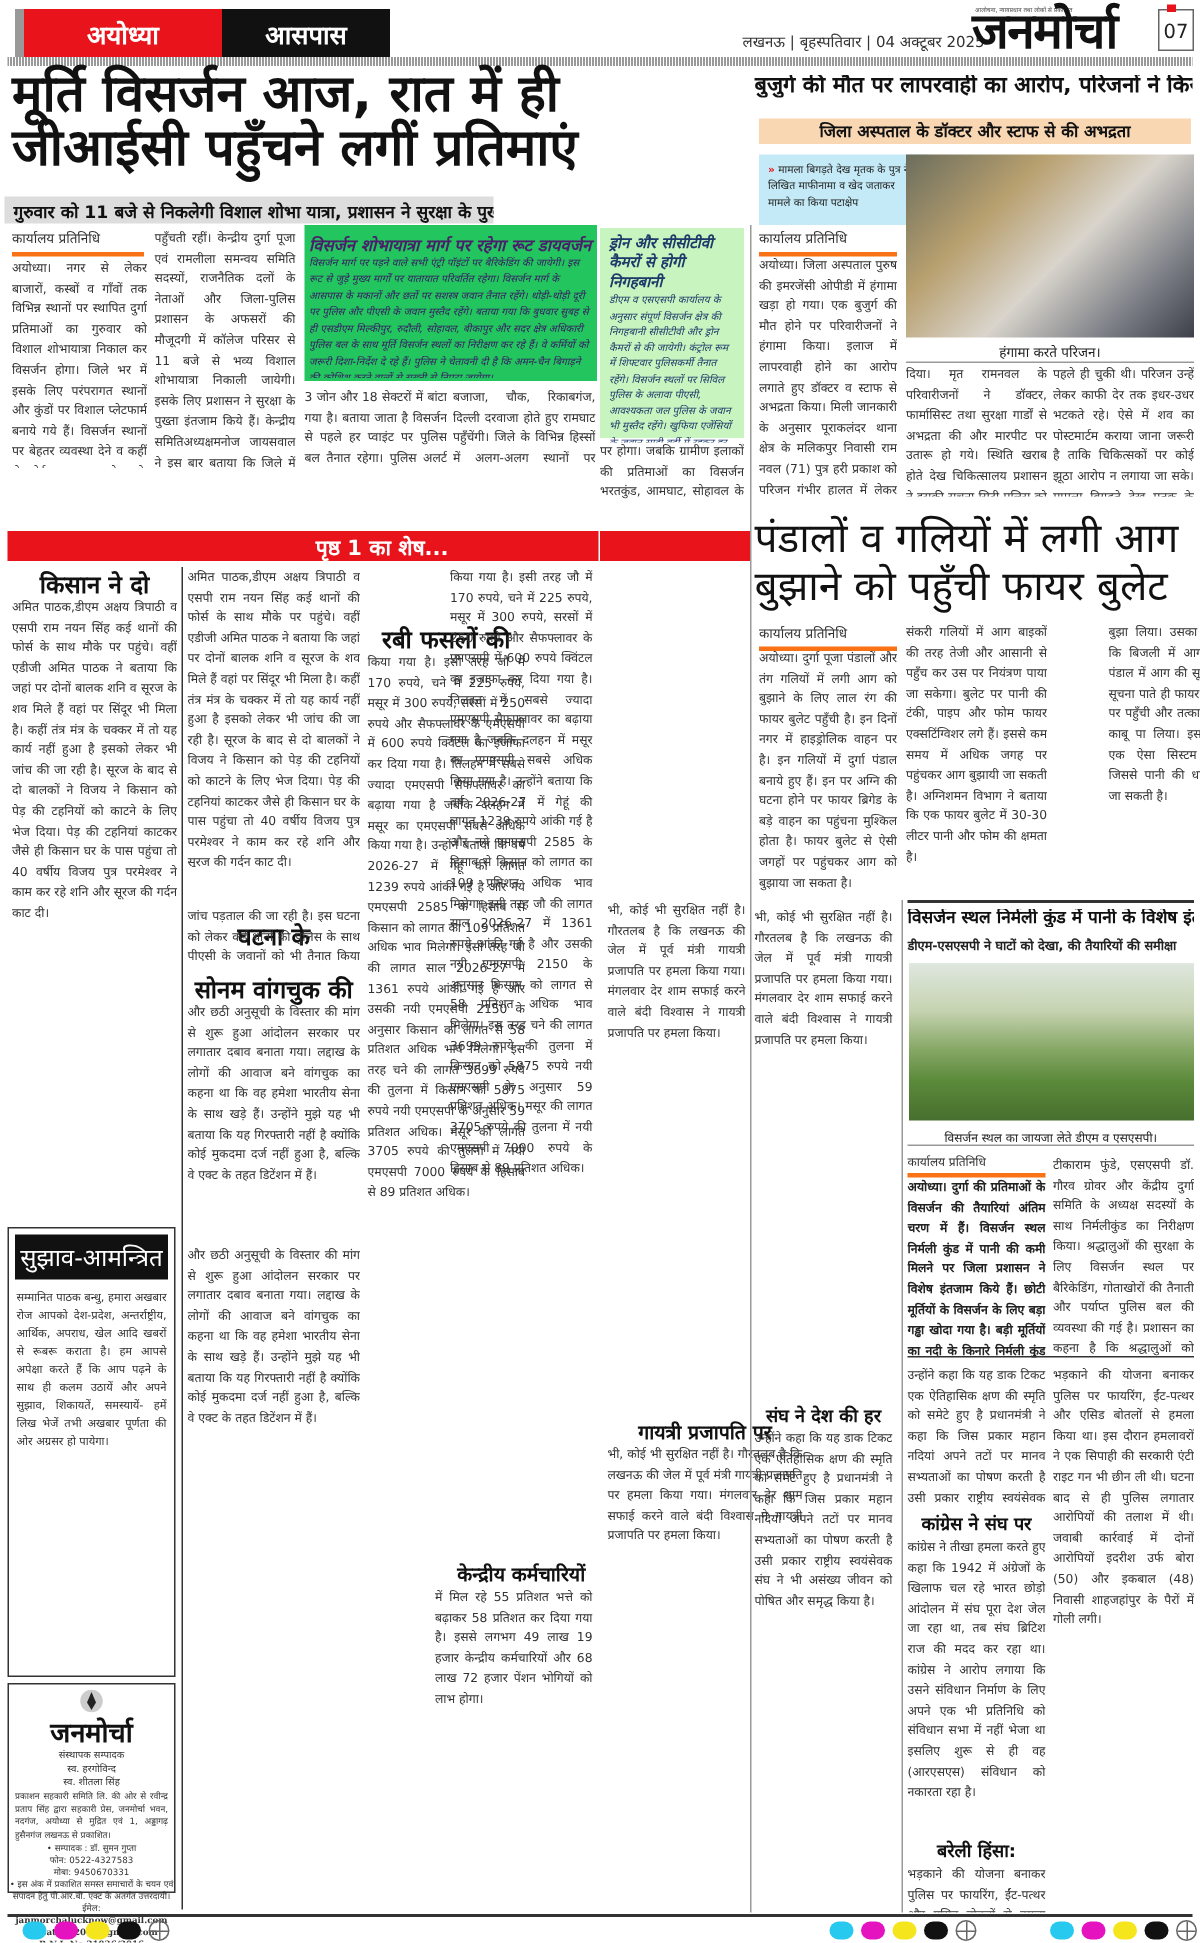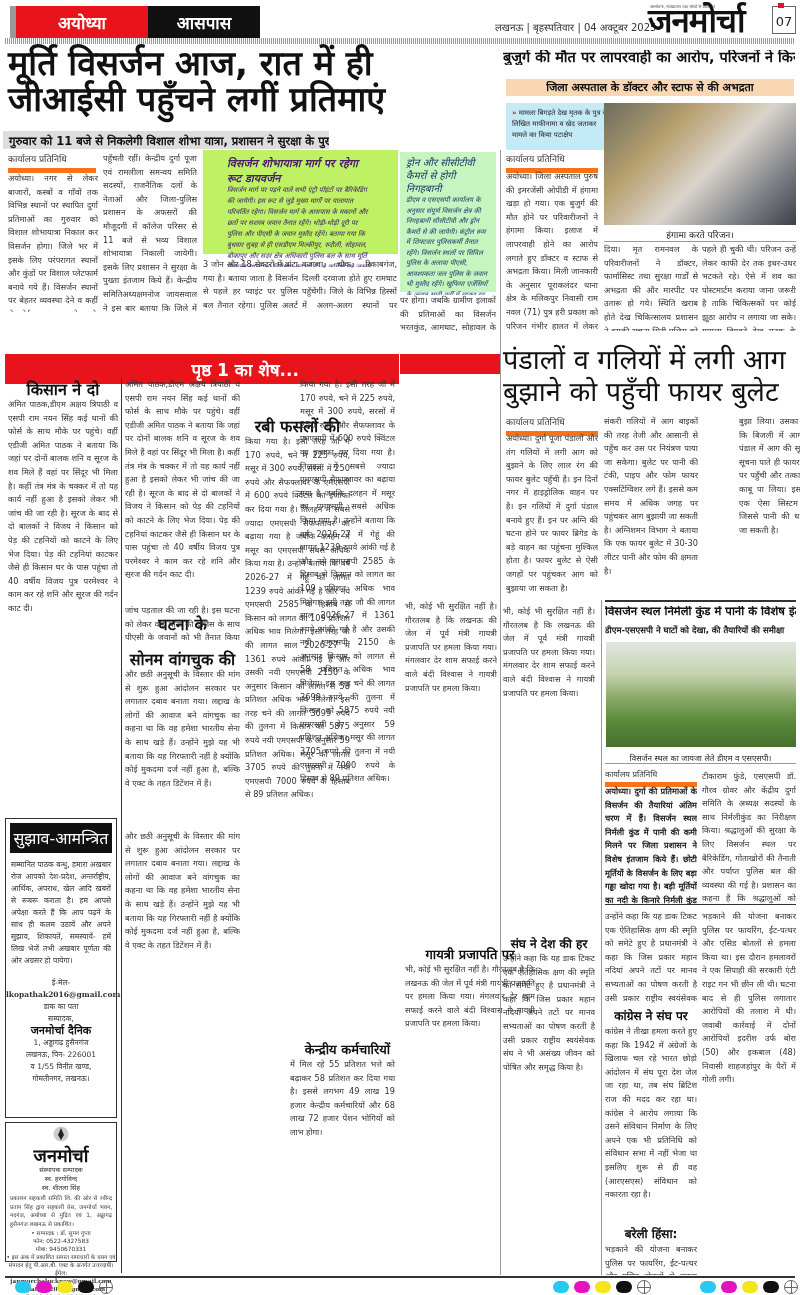--- a/index.html
+++ b/index.html
@@ -10,26 +10,26 @@
 .tab-black{left:148px;width:112px;background:#111}
 .hatch{left:5px;right:5px;height:6px;background:repeating-linear-gradient(90deg,#999 0 1px,#fff 1px 2px)}
 .dateline{left:495px;top:20px;font-size:10px;color:#333}
 .logo{left:648px;top:2px;width:118px;height:38px;font-size:33px;font-weight:bold;font-family:"DejaVu Serif",serif;line-height:38px;letter-spacing:-1px;color:#111}
 .logo-tag{left:650px;top:4px;font-size:4px;color:#444}
 .pageno{left:772px;top:6px;width:24px;height:28px;border:1px solid #666;font-size:13px;text-align:center;line-height:30px}
 .pageno::before{content:"";position:absolute;left:5px;top:-4px;width:6px;height:5px;background:#e8131b}
 .h1{font-family:"DejaVu Sans",sans-serif;font-weight:bold;color:#111;line-height:1}
 .subbar{background:#ddd;font-weight:bold;font-size:14px;color:#111;display:flex;align-items:center;padding-left:6px;white-space:nowrap;overflow:hidden}
 .col{font-size:8.2px;line-height:13.6px;color:#333;text-align:justify;overflow:hidden}
-.byline{font-size:9px;color:#333;border-bottom:5px solid #f97316;padding-bottom:3px}
-.pinkbox{background:#bef264;padding:5px 24px}
+.byline{font-size:9px;color:#333;border-bottom:3px solid #f97316;padding-bottom:3px}
+.pinkbox{background:#22c55e;padding:5px 3px}
 .pinkbox .t{font-weight:bold;font-style:italic;font-size:15px;color:#4a1e6a}
 .pinkbox .b{font-style:italic;font-size:8.2px;line-height:13.6px;color:#3a1a66}
 .greenbox{background:#c8f5bf;padding:4px 6px}
-.greenbox .t{font-weight:normal;font-style:italic;font-size:13.5px;color:#1d3a6a;line-height:17px}
+.greenbox .t{font-weight:bold;font-style:italic;font-size:13.5px;color:#1d3a6a;line-height:17px}
 .greenbox .b{font-style:italic;font-size:8.2px;line-height:13.6px;color:#1d3a6a}
 .bluebox{background:#c5eaf7;padding:5px 6px;font-size:8.2px;line-height:13px;color:#222}
 .bluebox .ar{color:#e8131b;font-weight:bold}
 .orangebar{background:#f9d7b3;font-weight:bold;font-size:13px;color:#111;text-align:center}
 .photo{background:linear-gradient(135deg,#6b6d5d 0%,#b8a06f 30%,#d9d4cc 55%,#7c7f86 80%,#3d4048 100%)}
 .photo2{background:linear-gradient(180deg,#dfe7df 0%,#c6d3b1 30%,#86a765 55%,#5b8a3a 75%,#476f2e 100%)}
 .caption{font-size:9px;text-align:center;color:#222;border-bottom:1px solid #999}
 .redband{background:#e8131b;color:#fff;font-weight:bold;font-size:18px;display:flex;align-items:center;justify-content:center}
 .sec{font-weight:bold;font-size:16px;text-align:center;color:#111}
 .sugg-head{background:#111;color:#fff;font-size:15px;text-align:center;padding:4px 0}
@@ -80,21 +80,21 @@
   <span class="ar">»</span>
   <span>मामला बिगड़ते देख मृतक के पुत्र ने लिखित माफीनामा व खेद जताकर मामले का किया पटाक्षेप</span>
 </div>
 <div class="abs byline" style="left:506px;top:152px;width:92px">कार्यालय प्रतिनिधि</div>
 <div class="abs col" style="left:506px;top:170px;width:92px;height:160px">अयोध्या। जिला अस्पताल पुरुष की इमरजेंसी ओपीडी में हंगामा खड़ा हो गया। एक बुजुर्ग की मौत होने पर परिवारीजनों ने हंगामा किया। इलाज में लापरवाही होने का आरोप लगाते हुए डॉक्टर व स्टाफ से अभद्रता किया। मिली जानकारी के अनुसार पूराकलंदर थाना क्षेत्र के मलिकपुर निवासी राम नवल (71) पुत्र हरी प्रकाश को परिजन गंभीर हालत में लेकर मंगलवार को दोपहर में जिला अस्पताल की इमरजेंसी ओपीडी में पहुँचे जहां ड्यूटी पर रहे इएमओ डॉ. प्रमोद तिवारी ने जांच के बाद रामनवल को मृत घोषित कर दिया। यह सुनते ही मृतक के परिजन भड़क उठे और अस्पताल में हंगामा करना शुरू कर</div>
 <div class="abs photo" style="left:604px;top:103px;width:192px;height:122px"></div>
 <div class="abs caption" style="left:604px;top:228px;width:192px">हंगामा करते परिजन।</div>
 <div class="abs col" style="left:604px;top:243px;width:94px;height:88px">दिया। मृत रामनवल के परिवारीजनों ने डॉक्टर, फार्मासिस्ट तथा सुरक्षा गार्डों से अभद्रता की और मारपीट पर उतारू हो गये। स्थिति खराब होते देख चिकित्सालय प्रशासन ने इसकी सूचना सिटी पुलिस को दी। प्रभारी निरीक्षक प्रमोद रघुवंशी सिंह को दी। पुलिस टीम ने मौके पर पहुंच कर दोनों पक्षों को शांत कराकर स्थिति को नियंत्रित किया। डॉ. तिवारी के अनुसार राम नवल की मौत कई घंटे</div>
 <div class="abs col" style="left:702px;top:243px;width:94px;height:88px">पहले ही चुकी थी। परिजन उन्हें लेकर काफी देर तक इधर-उधर भटकते रहे। ऐसे में शव का पोस्टमार्टम कराया जाना जरूरी है ताकि चिकित्सकों पर कोई झूठा आरोप न लगाया जा सके। मामला बिगड़ते देख मृतक के पुत्र ने अस्पताल प्रशासन को लिखित माफीनामा दिया। परिजनों की ओर से किये गये व्यवहार के लिए खेद प्रकट किया। इसके बाद मामला शांत हो गया।</div>
 
-<div class="abs redband" style="left:5px;top:354px;width:394px;height:30px;justify-content:flex-end;padding-right:100px;font-size:17px">पृष्ठ 1 का शेष...</div>
+<div class="abs redband" style="left:5px;top:354px;width:394px;height:20px;justify-content:flex-end;padding-right:100px;font-size:14px">पृष्ठ 1 का शेष...</div>
 
 <div class="abs" style="left:400px;top:354px;width:100px;height:20px;background:#e8131b"></div>
 <div class="abs" style="left:503px;top:345px;width:295px;font-size:27px;line-height:30px;color:#111;white-space:nowrap">पंडालों व गलियों में लगी आग</div>
 <div class="abs" style="left:503px;top:377px;width:295px;font-size:27px;line-height:30px;color:#111;white-space:nowrap">बुझाने को पहुँची फायर बुलेट</div>
 <div class="abs byline" style="left:506px;top:415px;width:92px">कार्यालय प्रतिनिधि</div>
 <div class="abs col" style="left:506px;top:432px;width:92px;height:170px">अयोध्या। दुर्गा पूजा पंडालों और तंग गलियों में लगी आग को बुझाने के लिए लाल रंग की फायर बुलेट पहुँची है। इन दिनों नगर में हाइड्रोलिक वाहन पर है। इन गलियों में दुर्गा पंडाल बनाये हुए हैं। इन पर अग्नि की घटना होने पर फायर ब्रिगेड के बड़े वाहन का पहुंचना मुश्किल होता है। फायर बुलेट से ऐसी जगहों पर पहुंचकर आग को बुझाया जा सकता है।</div>
 <div class="abs col" style="left:604px;top:415px;width:94px;height:187px">संकरी गलियों में आग बाइकों की तरह तेजी और आसानी से पहुँच कर उस पर नियंत्रण पाया जा सकेगा। बुलेट पर पानी की टंकी, पाइप और फोम फायर एक्सटिंग्विशर लगे हैं। इससे कम समय में अधिक जगह पर पहुंचकर आग बुझायी जा सकती है। अग्निशमन विभाग ने बताया कि एक फायर बुलेट में 30-30 लीटर पानी और फोम की क्षमता है।</div>
 <div class="abs col" style="left:739px;top:415px;width:94px;height:187px">बुझा लिया। उसका कहना था कि बिजली में आग लगने से पंडाल में आग की सूचना मिली। सूचना पाते ही फायर बुलेट मौके पर पहुँची और तत्काल आग पर काबू पा लिया। इस बाइक में एक ऐसा सिस्टम लगा है, जिससे पानी की धार दूर तक जा सकती है।</div>
 
 <div class="abs sec" style="left:8px;top:378px;width:110px">किसान ने दो</div>
@@ -136,31 +136,20 @@
 <div class="abs col" style="left:605px;top:910px;width:92px;height:95px">उन्होंने कहा कि यह डाक टिकट एक ऐतिहासिक क्षण की स्मृति को समेटे हुए है प्रधानमंत्री ने कहा कि जिस प्रकार महान नदियां अपने तटों पर मानव सभ्यताओं का पोषण करती है उसी प्रकार राष्ट्रीय स्वयंसेवक संघ ने भी असंख्य जीवन को पोषित और समृद्ध किया है।</div>
 <div class="abs sec" style="left:605px;top:1007px;width:92px;font-size:12px">कांग्रेस ने संघ पर</div>
 <div class="abs col" style="left:605px;top:1025px;width:92px;height:180px">कांग्रेस ने तीखा हमला करते हुए कहा कि 1942 में अंग्रेजों के खिलाफ चल रहे भारत छोड़ो आंदोलन में संघ पूरा देश जेल जा रहा था, तब संघ ब्रिटिश राज की मदद कर रहा था। कांग्रेस ने आरोप लगाया कि उसने संविधान निर्माण के लिए अपने एक भी प्रतिनिधि को संविधान सभा में नहीं भेजा था इसलिए शुरू से ही वह (आरएसएस) संविधान को नकारता रहा है।</div>
 <div class="abs sec" style="left:605px;top:1225px;width:92px;font-size:12px">बरेली हिंसा:</div>
 <div class="abs col" style="left:605px;top:1243px;width:92px;height:32px">भड़काने की योजना बनाकर पुलिस पर फायरिंग, ईंट-पत्थर और एसिड बोतलों से हमला किया था। इस दौरान हमलावरों ने एक सिपाही की सरकारी एंटी राइट गन भी छीन ली थी। घटना बाद से ही पुलिस लगातार आरोपियों की तलाश में थी। जवाबी कार्रवाई में दोनों आरोपियों इदरीश उर्फ बोरा (50) और इकबाल (48) निवासी शाहजहांपुर के पैरों में गोली लगी।</div>
 <div class="abs col" style="left:702px;top:910px;width:94px;height:365px">भड़काने की योजना बनाकर पुलिस पर फायरिंग, ईंट-पत्थर और एसिड बोतलों से हमला किया था। इस दौरान हमलावरों ने एक सिपाही की सरकारी एंटी राइट गन भी छीन ली थी। घटना बाद से ही पुलिस लगातार आरोपियों की तलाश में थी। जवाबी कार्रवाई में दोनों आरोपियों इदरीश उर्फ बोरा (50) और इकबाल (48) निवासी शाहजहांपुर के पैरों में गोली लगी।</div>
 
 <div class="abs box" style="left:5px;top:818px;width:112px;height:300px">
   <div class="sugg-head" style="font-size:16px;margin:4px">सुझाव-आमन्त्रित</div>
   <div class="col" style="padding:2px 5px;height:120px;font-size:7.5px;line-height:12px">सम्मानित पाठक बन्धु, हमारा अखबार रोज आपको देश-प्रदेश, अन्तर्राष्ट्रीय, आर्थिक, अपराध, खेल आदि खबरों से रूबरू कराता है। हम आपसे अपेक्षा करते हैं कि आप पढ़ने के साथ ही कलम उठायें और अपने सुझाव, शिकायतें, समस्यायें- हमें लिख भेजें तभी अखबार पूर्णता की ओर अग्रसर हो पायेगा।</div>
-  <div style="text-align:center;font-size:7.5px;line-height:12px;color:#333">
-    <div>ई-मेल-</div>
-    <div style="font-weight:bold;font-family:'DejaVu Serif',serif;font-size:7.5px">lkopathak2016@gmail.com</div>
-    <div>डाक का पता</div>
-    <div>सम्पादक,</div>
-    <div style="font-size:11px;font-weight:bold;color:#111">जनमोर्चा दैनिक</div>
-    <div>1, अड्डागढ़ हुसैनगंज</div>
-    <div>लखनऊ, पिन- 226001</div>
-    <div>व 1/55 विनीत खण्ड,</div>
-    <div>गोमतीनगर, लखनऊ।</div>
-  </div>
 </div>
 
 <div class="abs box" style="left:5px;top:1122px;width:112px;height:140px">
   <div style="text-align:center;margin-top:3px">
     <svg width="16" height="16" viewBox="0 0 16 16">
         <circle cx="8" cy="8" r="7.5" fill="#ccc"></circle>
         <path d="M8 2 L11 9 L8 14 L5 9 Z" fill="#222"></path>
       </svg>
   </div>
   <div style="text-align:center;font-size:18px;font-weight:bold;font-family:'DejaVu Serif',serif;color:#111;line-height:20px">जनमोर्चा</div>

